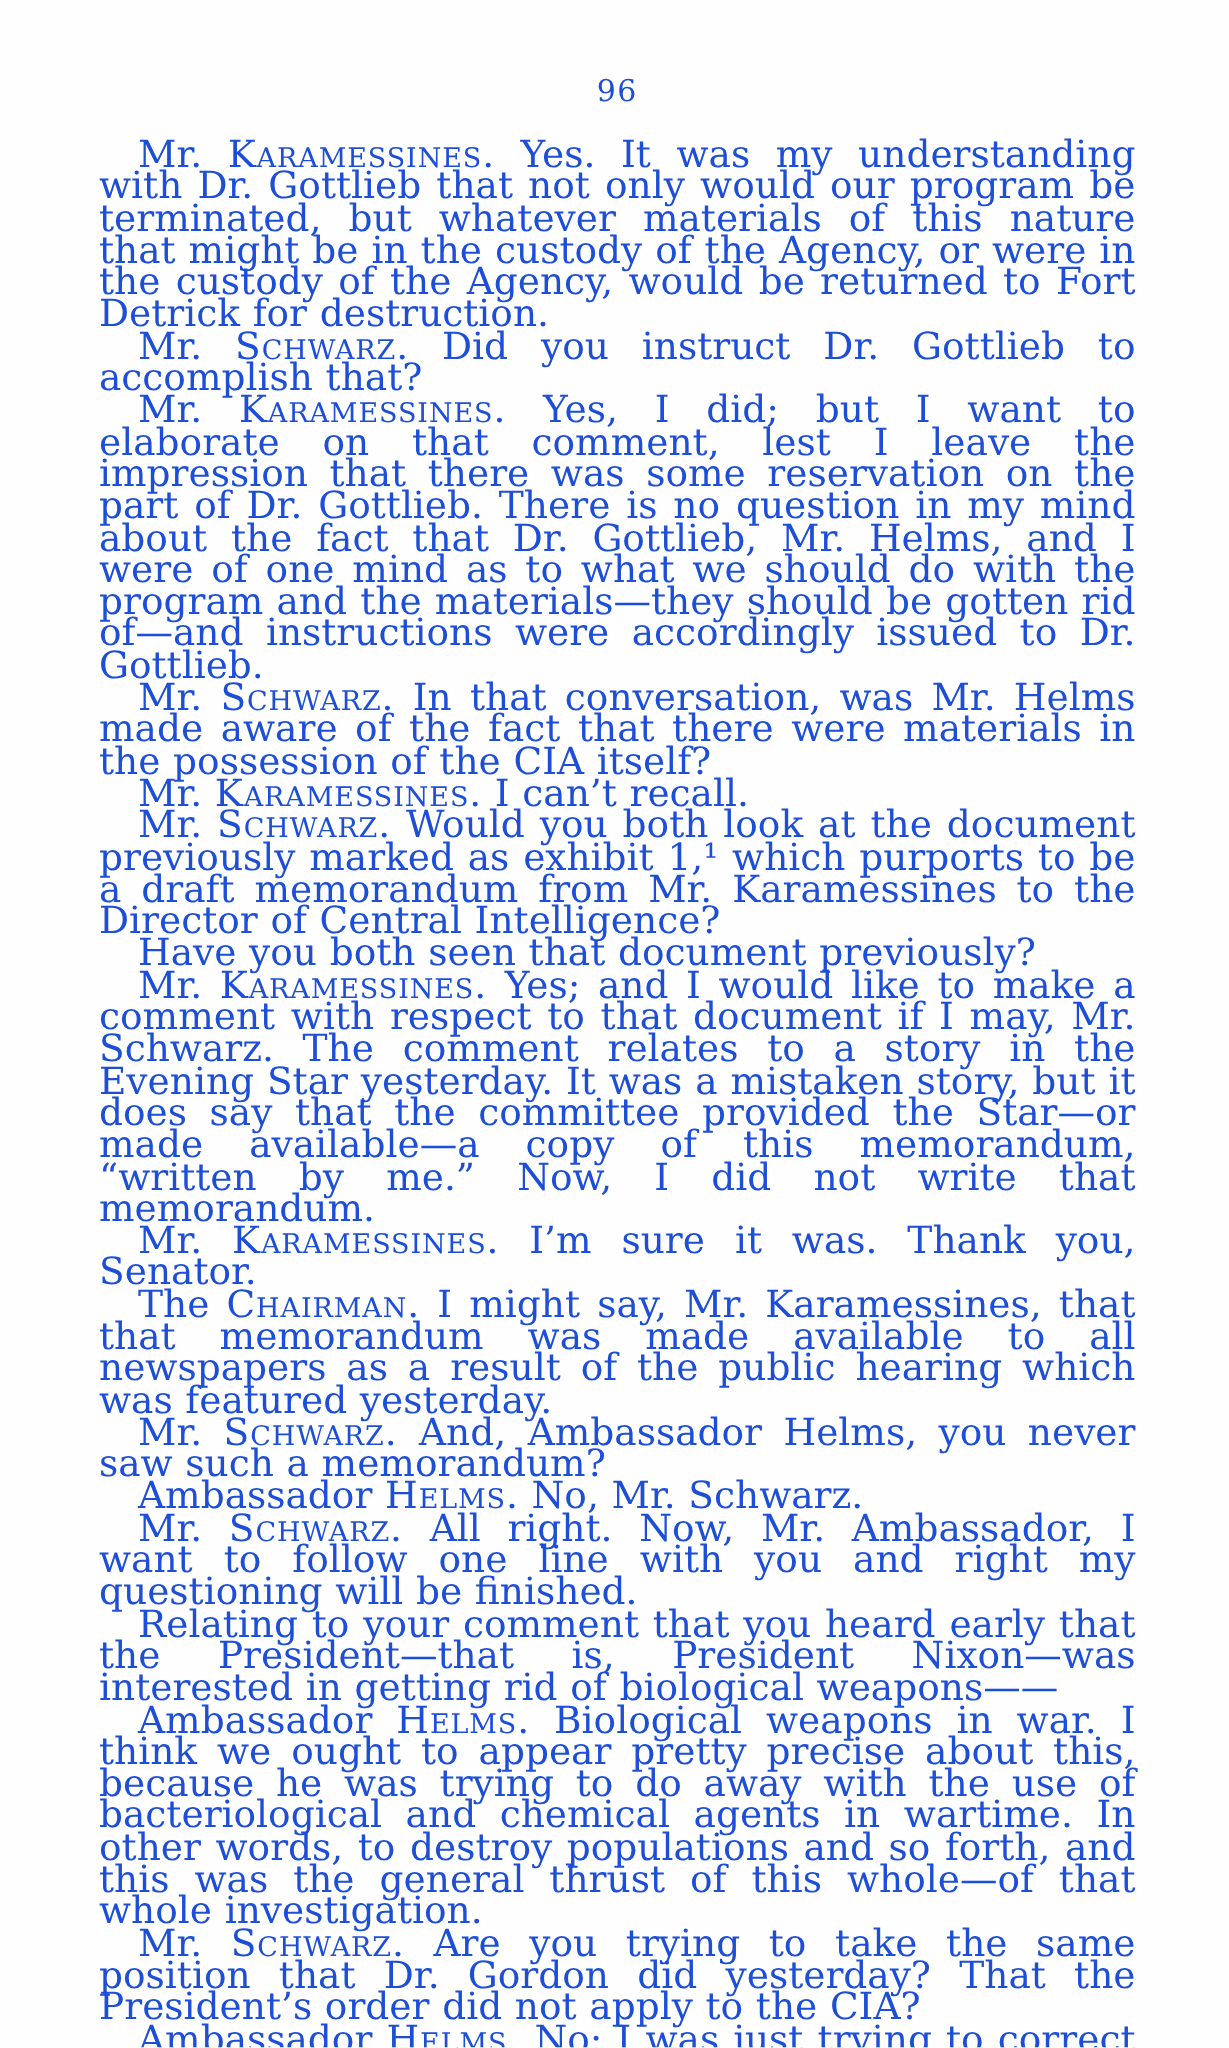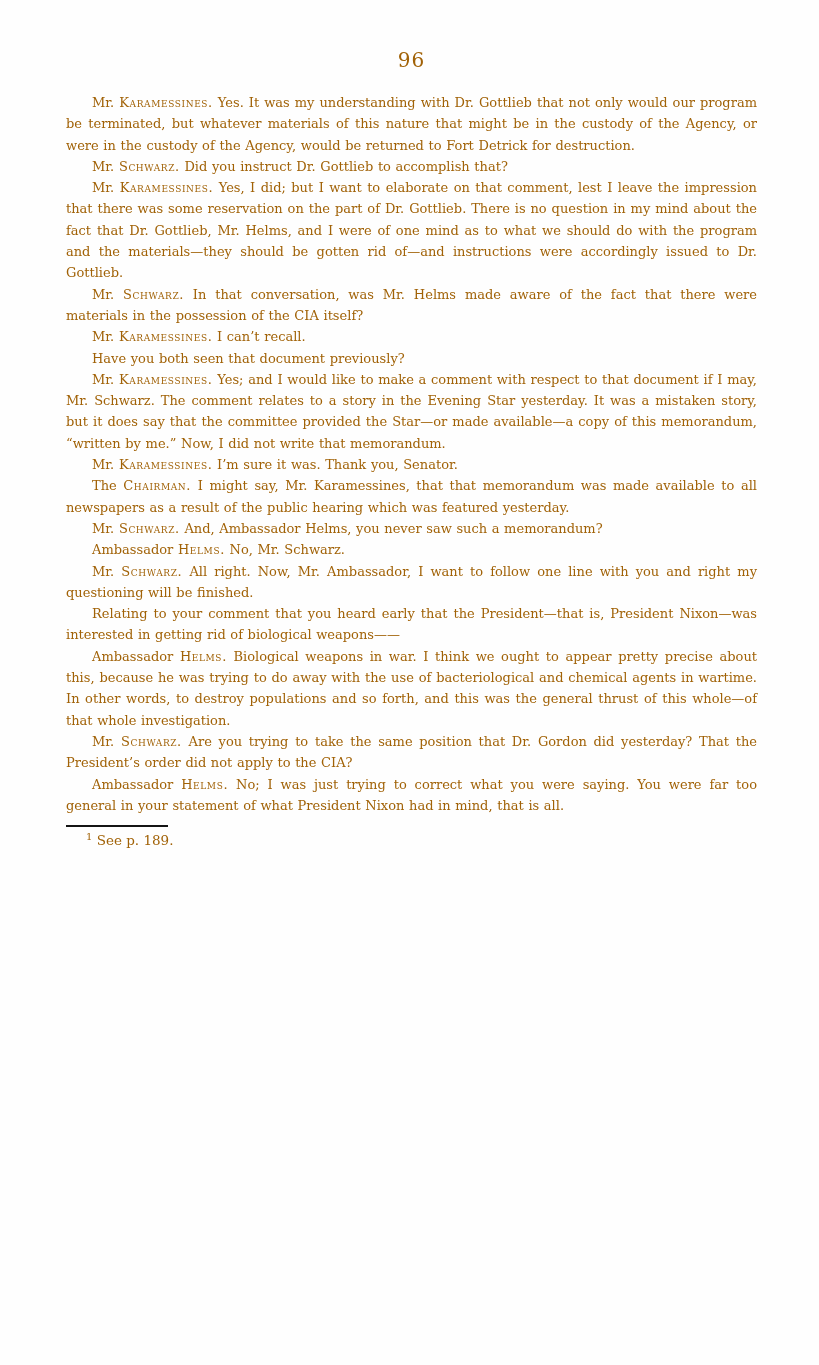--- a/index.html
+++ b/index.html
@@ -2,38 +2,38 @@
 <html><head>
 <meta charset="utf-8">
 <style>
   html, body { margin: 0; padding: 0; background: #ffffff; }
   .page {
     position: relative;
     width: 819px;
     height: 1365px;
     margin: 0 auto;
     background: #fefefe;
-    color: #a16207;
+    color: #1d4ed8;
     font-family: "DejaVu Serif", "Liberation Serif", serif;
     box-sizing: border-box;
     padding: 48px 62px 0 66px;
     overflow: hidden;
   }
   .page-number {
     text-align: center;
     font-size: 20px;
     line-height: 24px;
     margin: 0 0 20px 0;
     letter-spacing: 1px;
   }
   .transcript p.para {
     margin: 0;
     text-align: justify;
     text-indent: 26px;
-    font-size: 13px;
+    font-size: 25px;
     line-height: 21.3px;
     word-spacing: 0.5px;
   }
   .speaker-prefix { }
   .sc {
     font-variant: small-caps;
     letter-spacing: 0.6px;
   }
   .footnote-rule {
     width: 102px;
@@ -63,20 +63,21 @@
   <p class="para"><span><span class="speaker-prefix">Mr. </span><span class="sc">Karamessines.</span></span> <span>Yes. It was my understanding with Dr. Gottlieb that not only would our program be terminated, but whatever materials of this nature that might be in the custody of the Agency, or were in the custody of the Agency, would be returned to Fort Detrick for destruction.</span></p>
 
   <p class="para"><span><span class="speaker-prefix">Mr. </span><span class="sc">Schwarz.</span></span> <span>Did you instruct Dr. Gottlieb to accomplish that?</span></p>
 
   <p class="para"><span><span class="speaker-prefix">Mr. </span><span class="sc">Karamessines.</span></span> <span>Yes, I did; but I want to elaborate on that comment, lest I leave the impression that there was some reservation on the part of Dr. Gottlieb. There is no question in my mind about the fact that Dr. Gottlieb, Mr. Helms, and I were of one mind as to what we should do with the program and the materials—they should be gotten rid of—and instructions were accordingly issued to Dr. Gottlieb.</span></p>
 
   <p class="para"><span><span class="speaker-prefix">Mr. </span><span class="sc">Schwarz.</span></span> <span>In that conversation, was Mr. Helms made aware of the fact that there were materials in the possession of the CIA itself?</span></p>
 
   <p class="para"><span><span class="speaker-prefix">Mr. </span><span class="sc">Karamessines.</span></span> <span>I can’t recall.</span></p>
 
+  <p class="para"><span><span class="speaker-prefix">Mr. </span><span class="sc">Schwarz.</span></span> <span>Would you both look at the document previously marked as exhibit 1,¹ which purports to be a draft memorandum from Mr. Karamessines to the Director of Central Intelligence?</span></p>
 
   <p class="para"> <span>Have you both seen that document previously?</span></p>
 
   <p class="para"><span><span class="speaker-prefix">Mr. </span><span class="sc">Karamessines.</span></span> <span>Yes; and I would like to make a comment with respect to that document if I may, Mr. Schwarz. The comment relates to a story in the Evening Star yesterday. It was a mistaken story, but it does say that the committee provided the Star—or made available—a copy of this memorandum, “written by me.” Now, I did not write that memorandum.</span></p>
 
   <p class="para"><span><span class="speaker-prefix">Mr. </span><span class="sc">Karamessines.</span></span> <span>I’m sure it was. Thank you, Senator.</span></p>
 
   <p class="para"><span><span class="speaker-prefix">The </span><span class="sc">Chairman.</span></span> <span>I might say, Mr. Karamessines, that that memorandum was made available to all newspapers as a result of the public hearing which was featured yesterday.</span></p>
 
 

